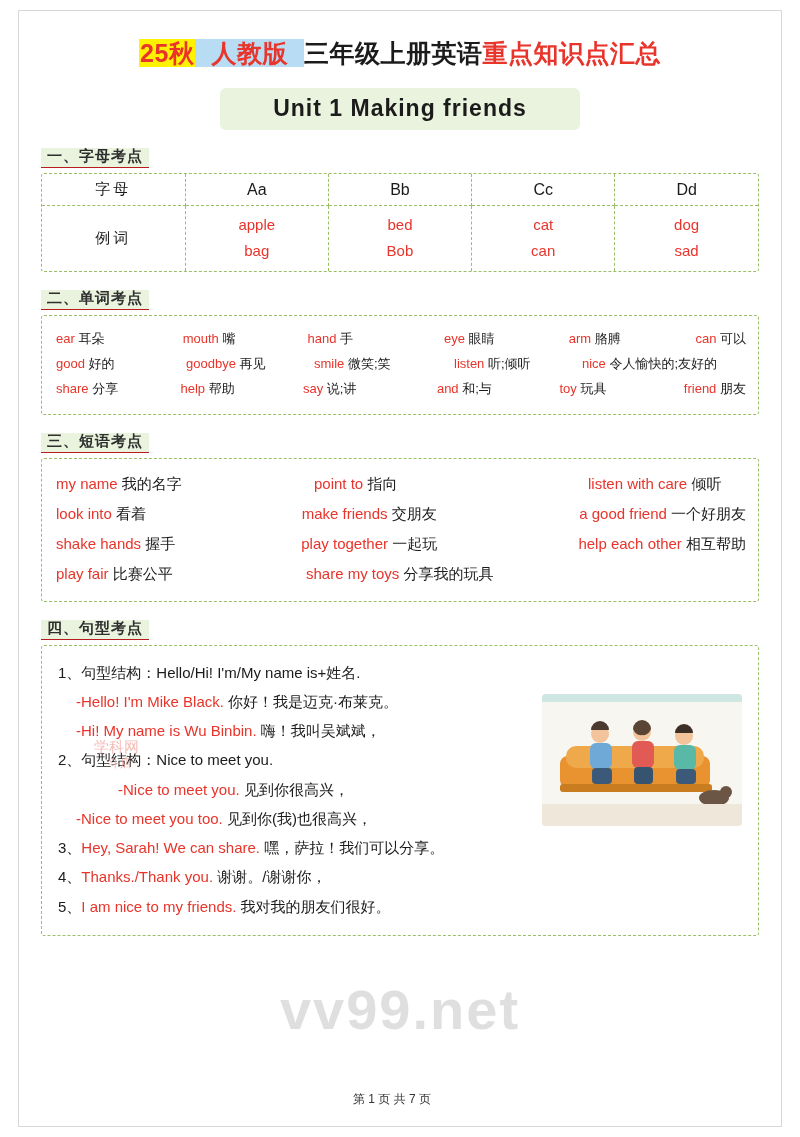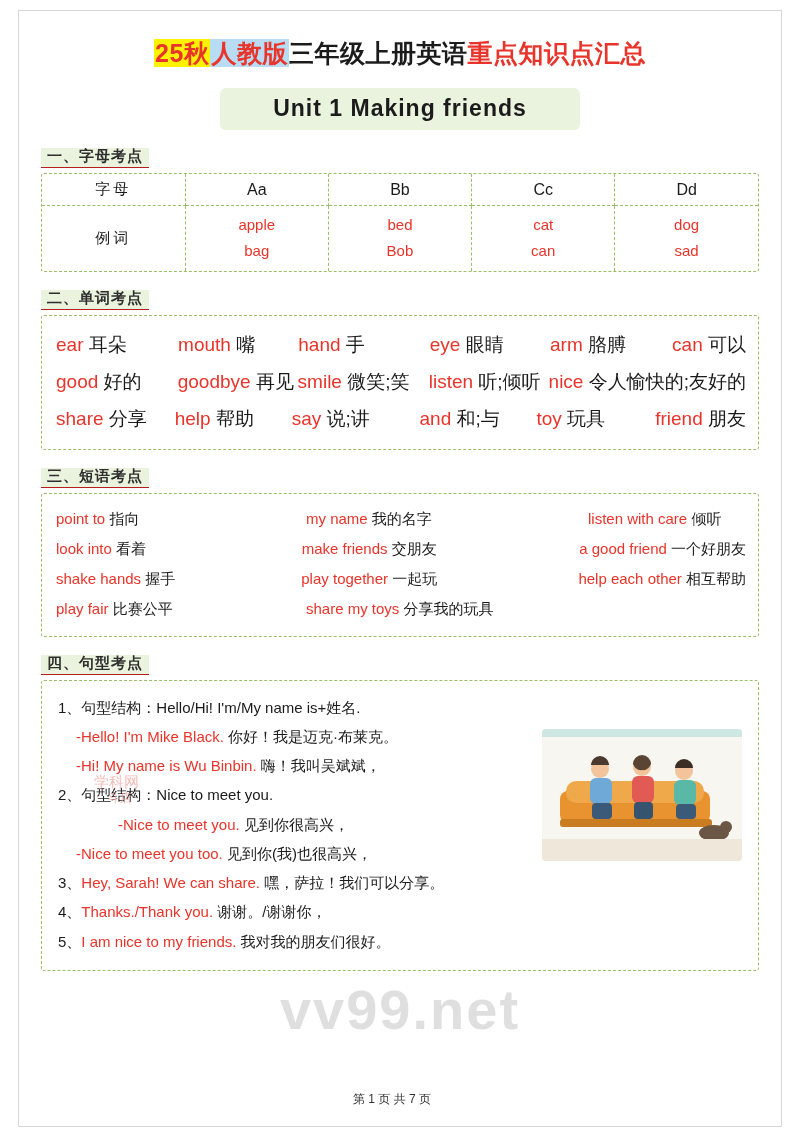--- a/index.html
+++ b/index.html
@@ -38,21 +38,21 @@
     margin-top: 12px;
   }
   .doc-title .hl-yellow {
     background: #fff200;
     color: #e8342a;
     padding: 0 1px;
   }
   .doc-title .hl-blue {
     background: #b7dcf4;
     color: #e8342a;
-    padding: 0 1px;
+    padding: 0 16px;
   }
   .doc-title .black {
     color: #1b1b1b;
   }
   .doc-title .red {
     color: #e8342a;
   }
   
   .unit-banner {
     margin: 18px auto 0 auto;
@@ -117,21 +117,21 @@
     line-height: 1.75;
   }
   table.letters tr td:first-child { border-left: none; }
   table.letters tr td:last-child { border-right: none; }
   table.letters tr:first-child td { border-top: none; }
   table.letters tr:last-child td { border-bottom: none; }
   .ex-lines span { display: block; }
   
   .words {
     padding: 10px 12px 12px 14px;
-    font-size: 19px;
+    font-size: 13px;
     line-height: 1.95;
   }
   .words .row {
     display: flex;
   }
   .words .cell {
     color: #e8342a;
     white-space: nowrap;
   }
   .words .cn { color: #1b1b1b; }
@@ -308,22 +308,22 @@
     </div>
 
     
     <div class="sec-head">
       <span class="tagtext">三、短语考点</span>
     </div>
 
     <div class="dash-box">
       <div class="phrases">
         <div class="row">
+          <div class="cell p-c2"><span>my name</span> <span class="cn">我的名字</span></div>
           <div class="cell p-c1"><span>point to</span> <span class="cn">指向</span></div>
-          <div class="cell p-c2"><span>my name</span> <span class="cn">我的名字</span></div>
           <div class="cell p-c3"><span>listen with care</span> <span class="cn">倾听</span></div>
         </div>
         <div class="row">
           <div class="cell p-c1"><span>look into</span> <span class="cn">看着</span></div>
           <div class="cell p-c2"><span>make friends</span> <span class="cn">交朋友</span></div>
           <div class="cell p-c3"><span>a good friend</span> <span class="cn">一个好朋友</span></div>
         </div>
         <div class="row">
           <div class="cell p-c1"><span>shake hands</span> <span class="cn">握手</span></div>
           <div class="cell p-c2"><span>play together</span> <span class="cn">一起玩</span></div>

